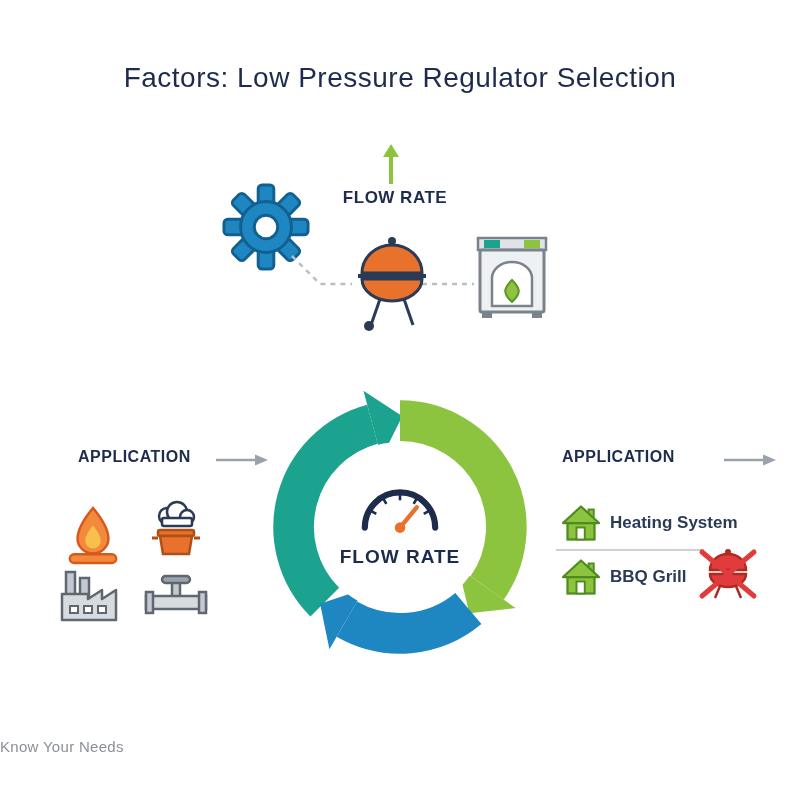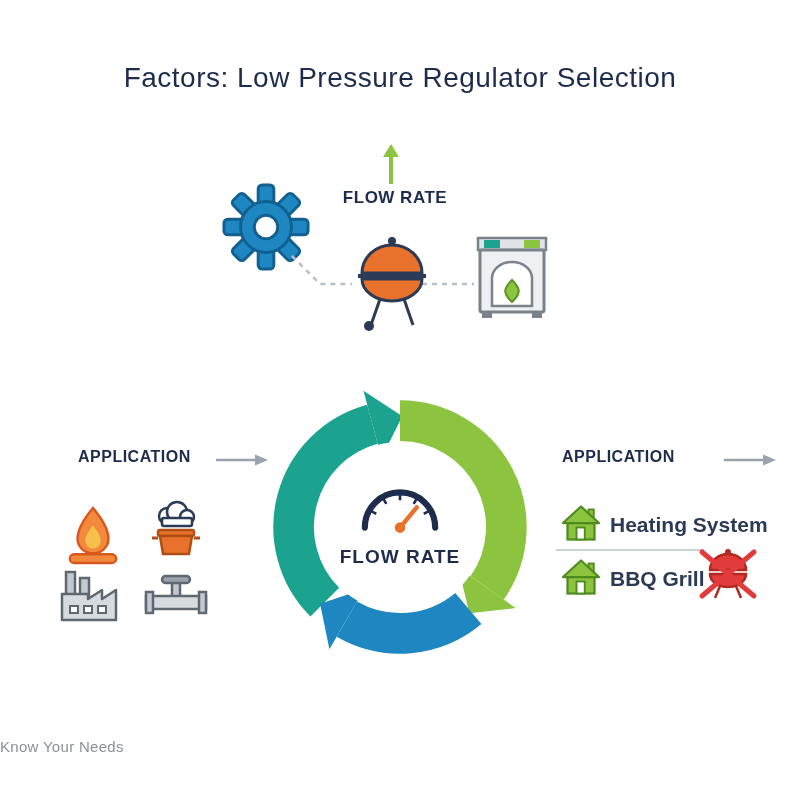--- a/index.html
+++ b/index.html
@@ -21,21 +21,21 @@
     font-size:17px;font-weight:700;color:var(--navy);letter-spacing:.5px;
   }
   .center-flow-label{
     position:absolute;left:310px;top:546px;width:180px;text-align:center;
     font-size:19px;font-weight:700;color:var(--navy);letter-spacing:1px;
   }
   .side-heading{
     position:absolute;font-size:16px;font-weight:700;color:var(--navy);letter-spacing:.5px;
   }
   .req-label{
-    position:absolute;font-size:21px;font-weight:600;color:#2b3a55;
+    position:absolute;font-size:17px;font-weight:600;color:#2b3a55;
   }
   .divider{position:absolute;height:2px;background:#ccd1d7;}
   .footer{
     position:absolute;top:738px;left:0;width:100%;
     font-size:15px;color:#8b9096;letter-spacing:.3px;
   }
   svg{display:block;}
 </style>
 </head>
 <body>

